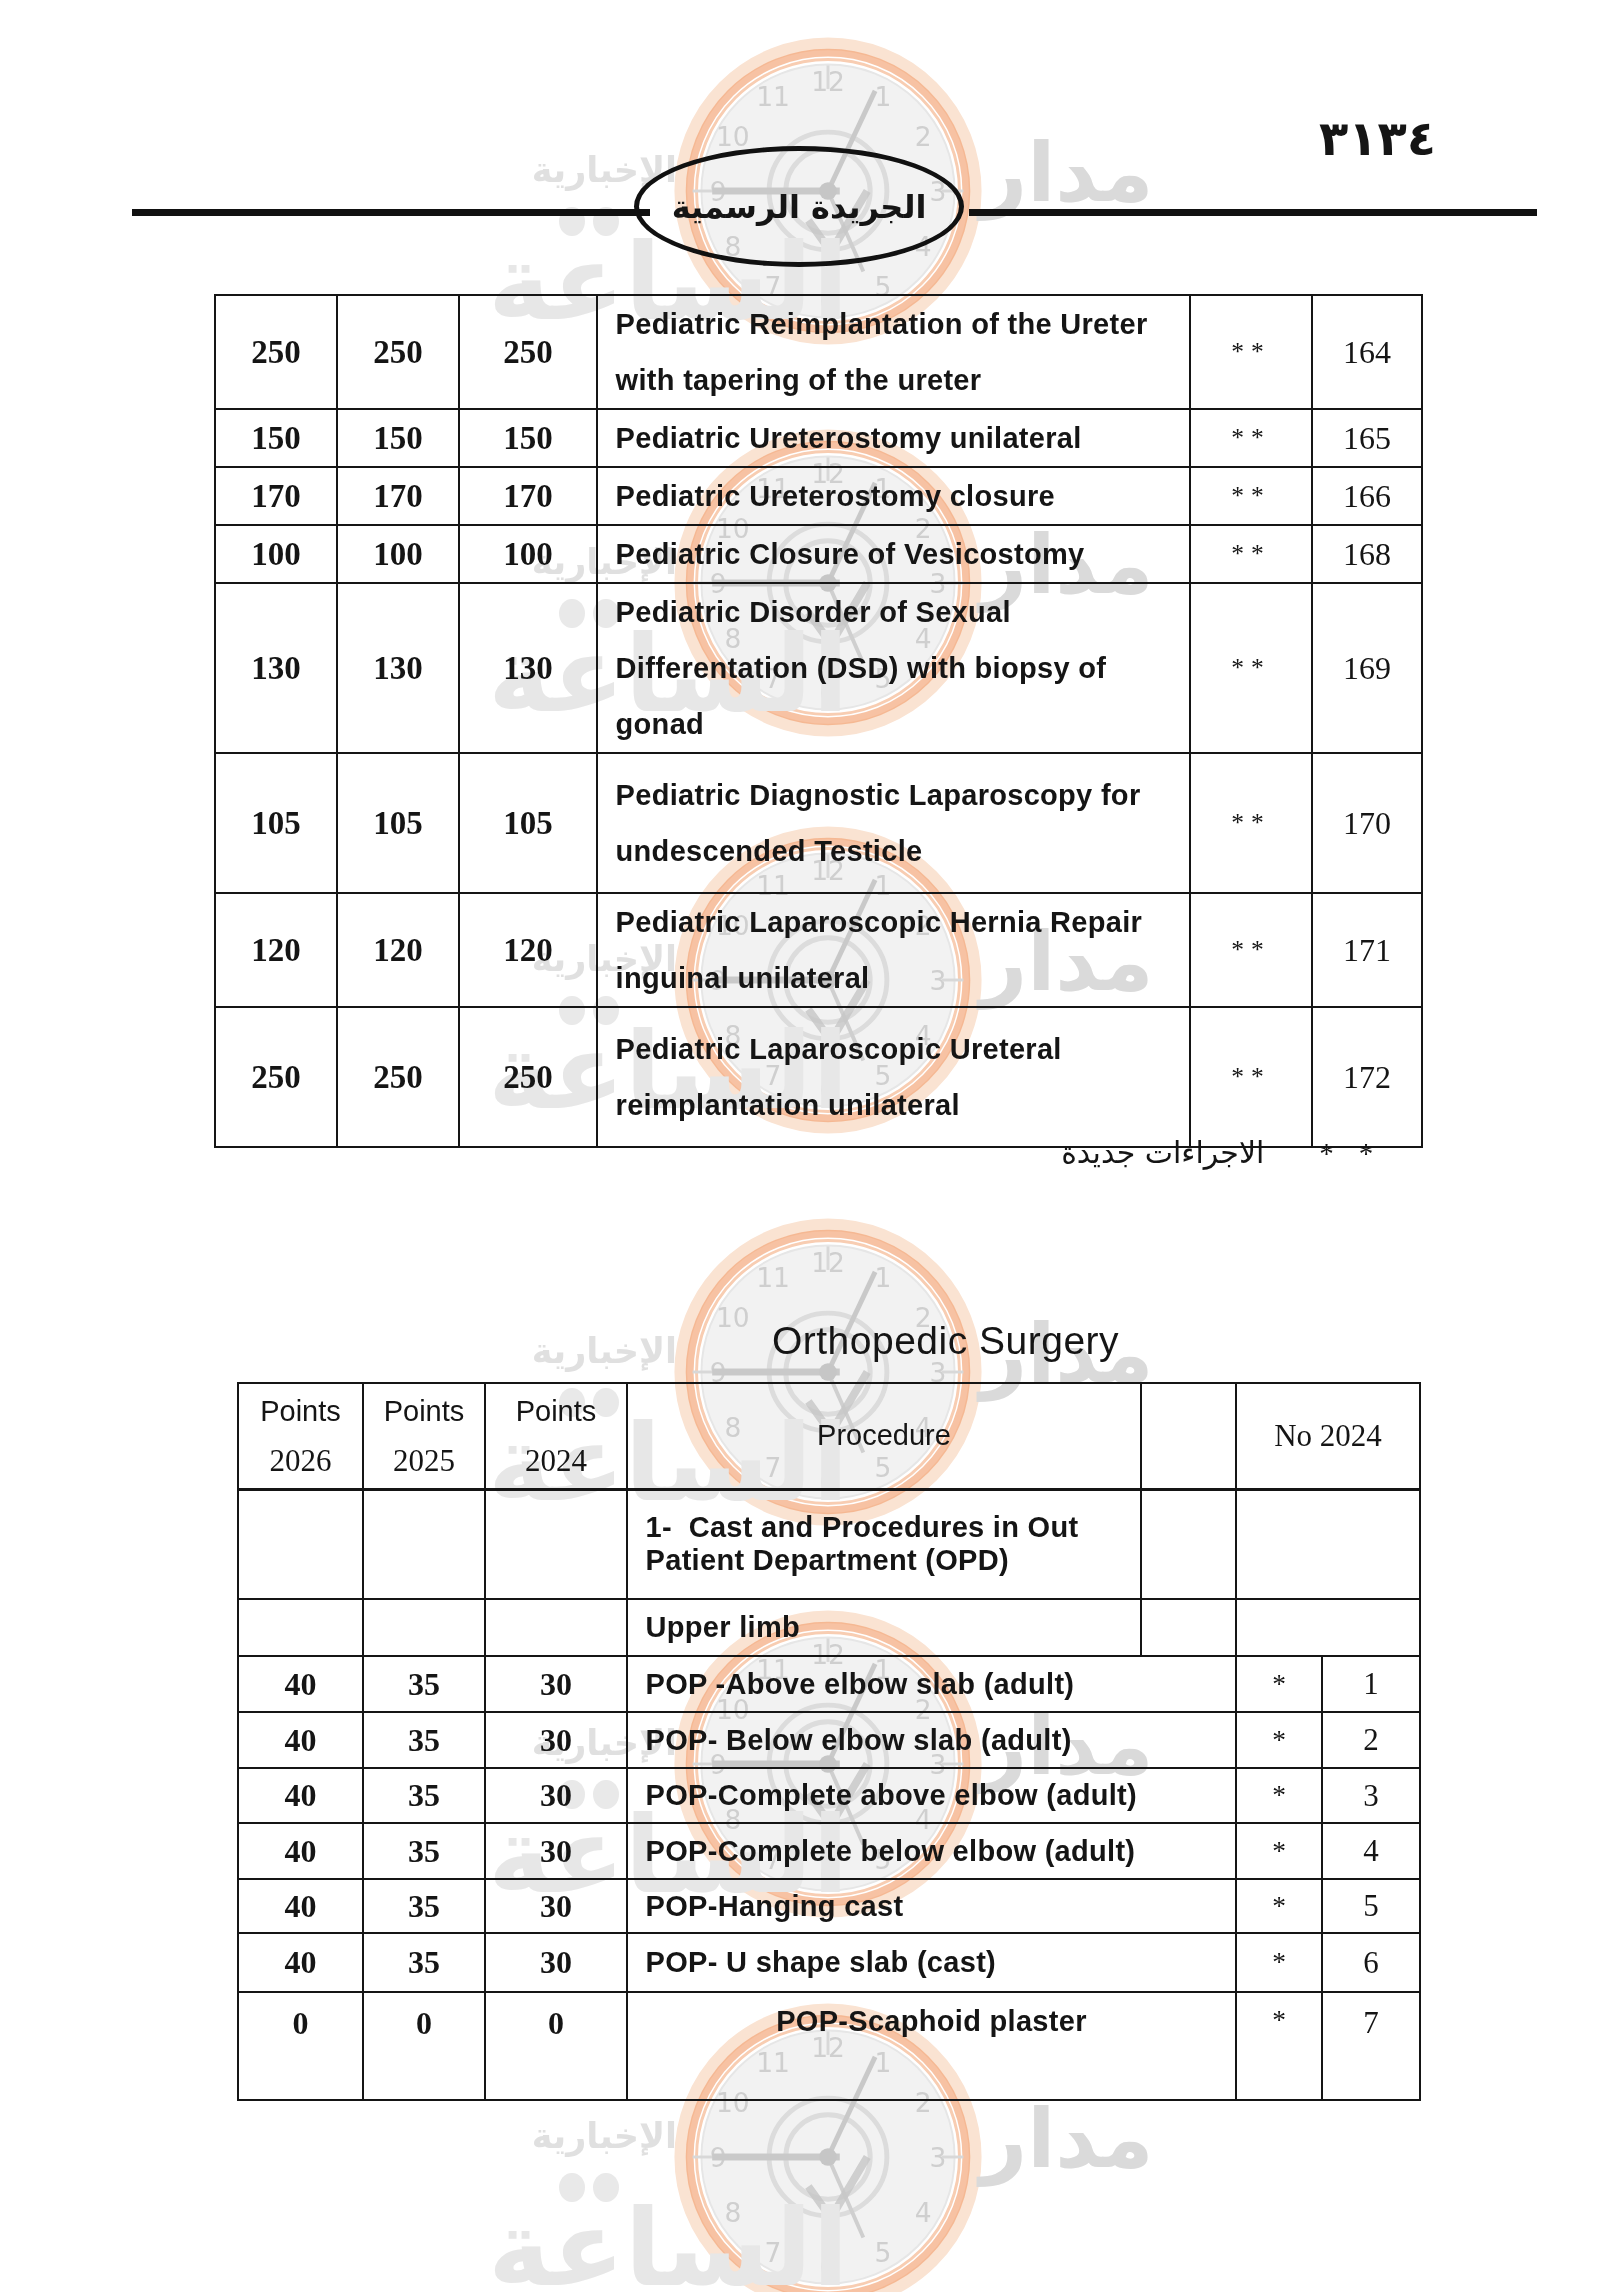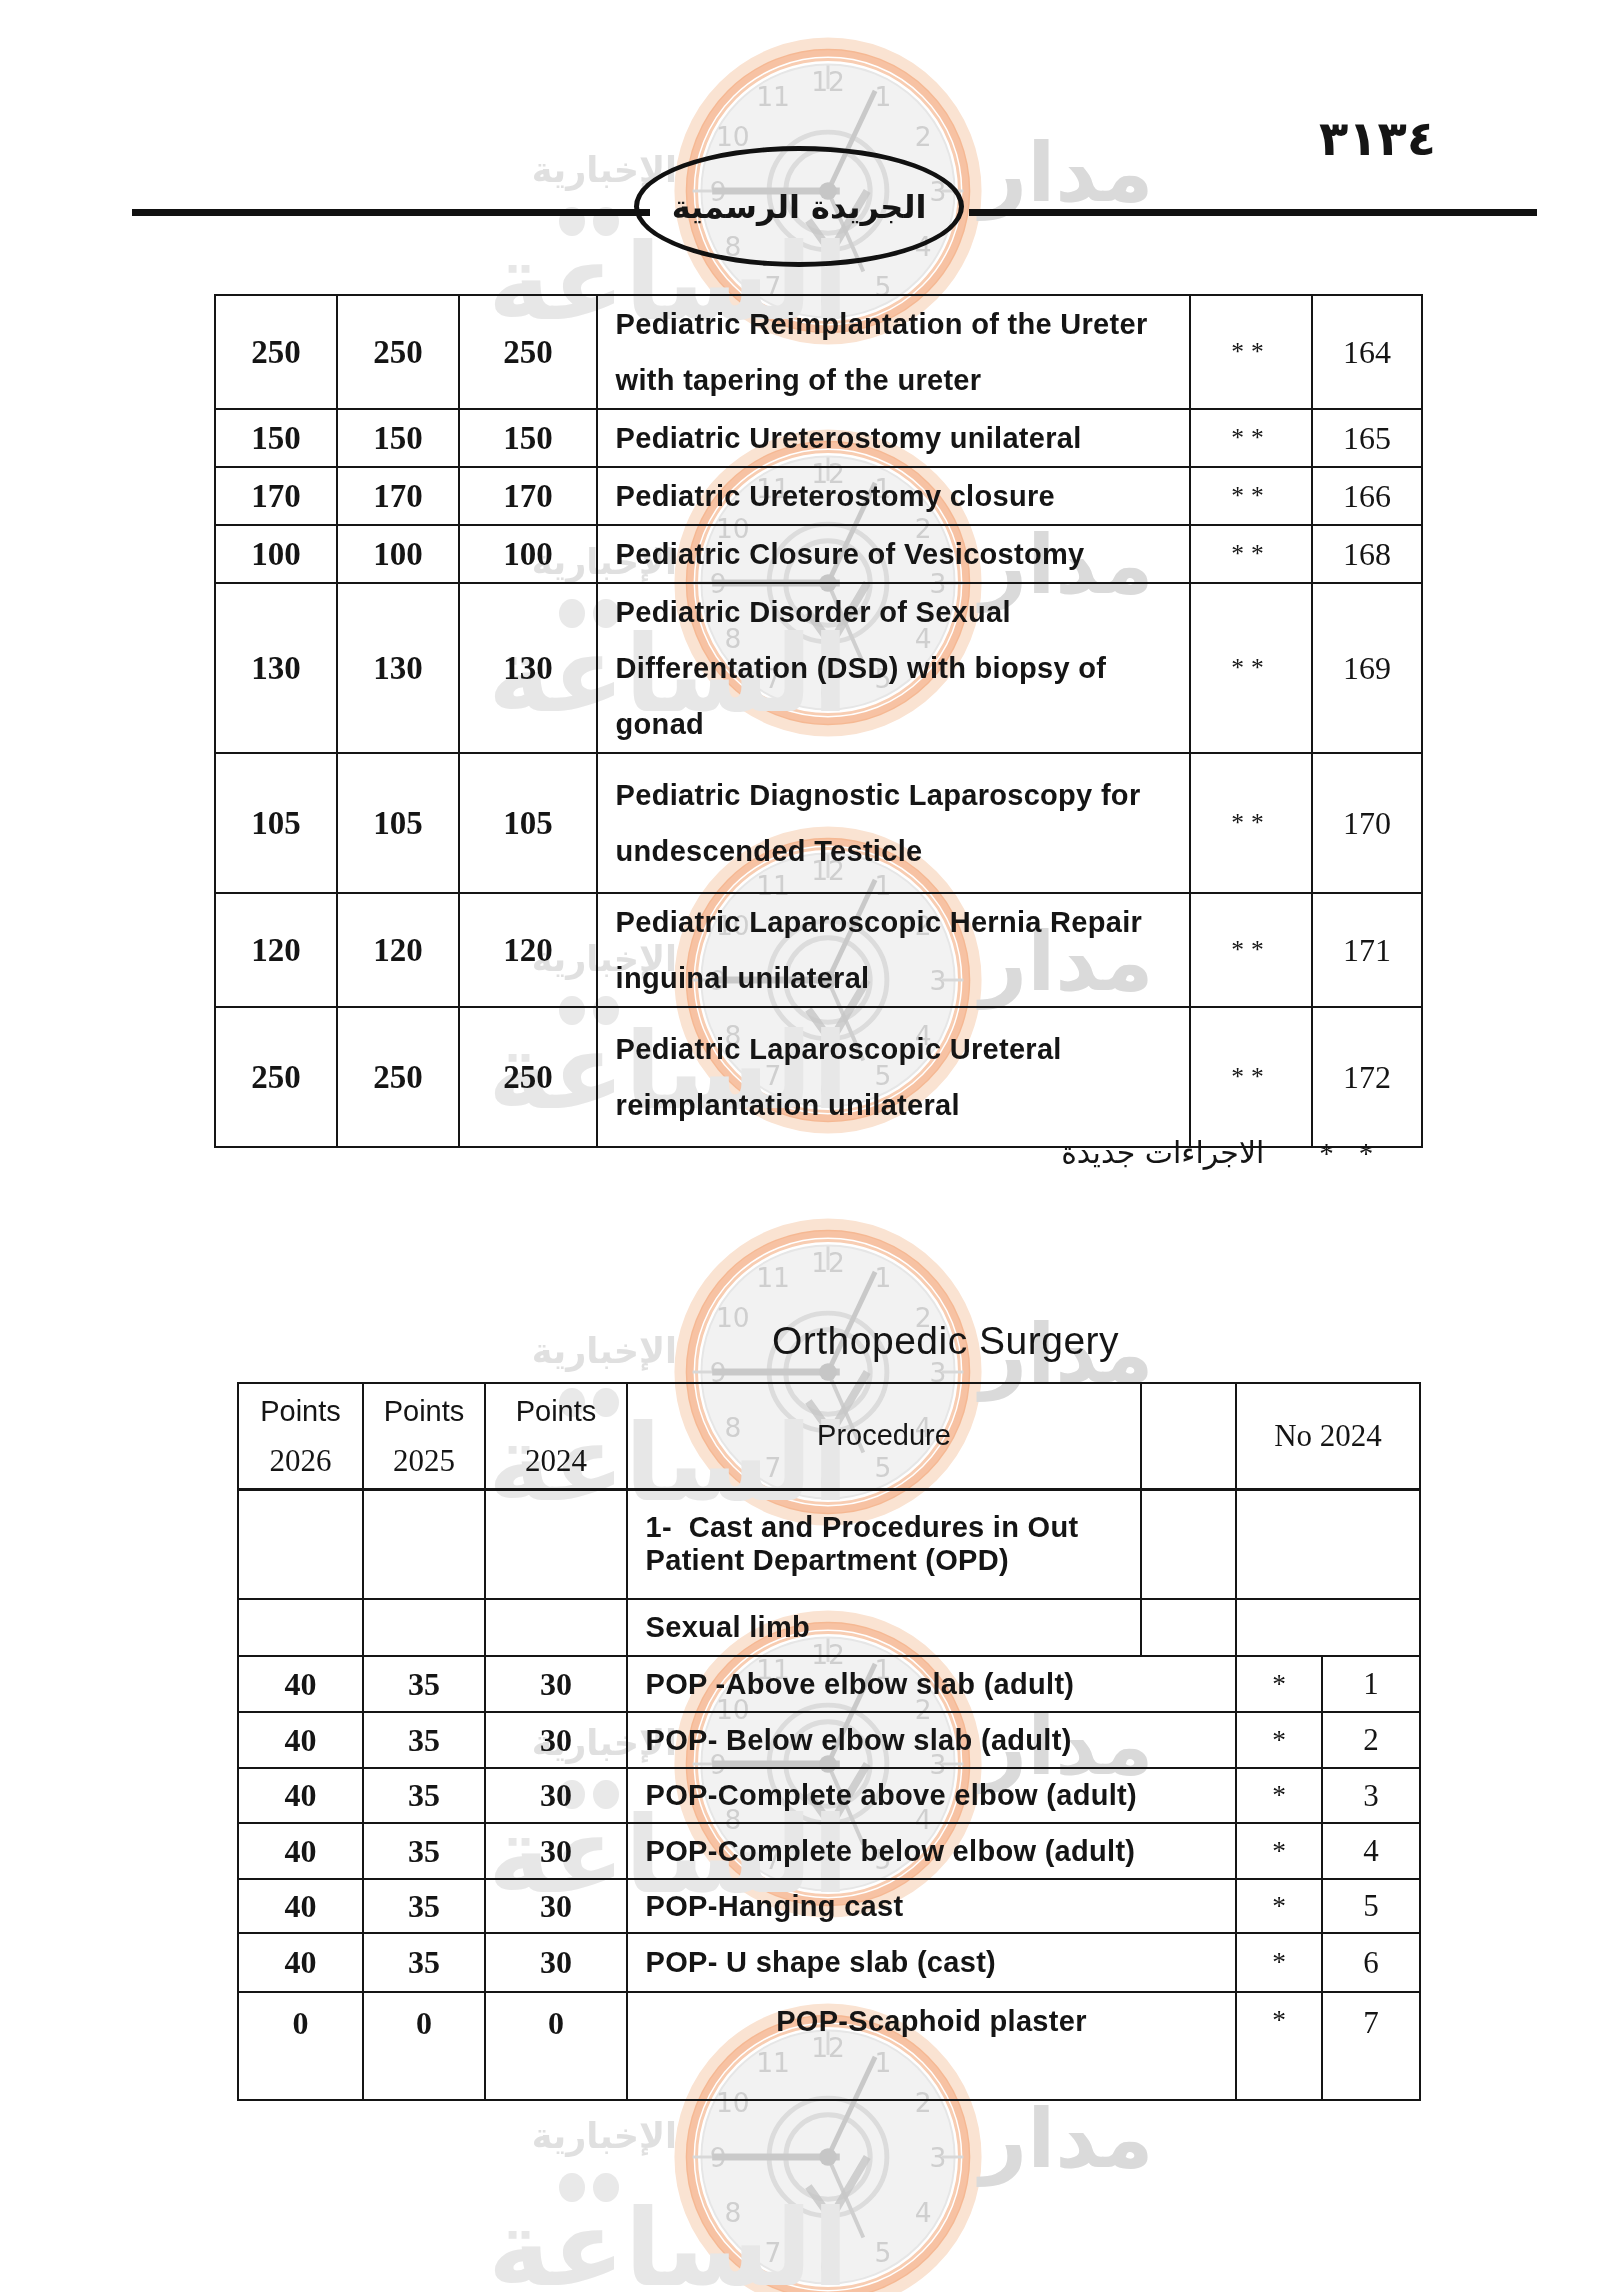--- a/index.html
+++ b/index.html
@@ -307,21 +307,21 @@
       <td></td>
       <td class="proc grp">1-  Cast and Procedures in Out
 Patient Department (OPD)</td>
       <td></td>
       <td colspan="2"></td>
     </tr>
     <tr class="rh58">
       <td></td>
       <td></td>
       <td></td>
-      <td class="proc grp">Sexual limb</td>
+      <td class="proc grp">Upper limb</td>
       <td></td>
       <td colspan="2"></td>
     </tr>
     <tr class="rh57">
       <td class="pts">40</td>
       <td class="pts">35</td>
       <td class="pts">30</td>
       <td class="proc" colspan="2">POP -Above elbow slab (adult)</td>
       <td class="flag">*</td>
       <td class="no">1</td>

